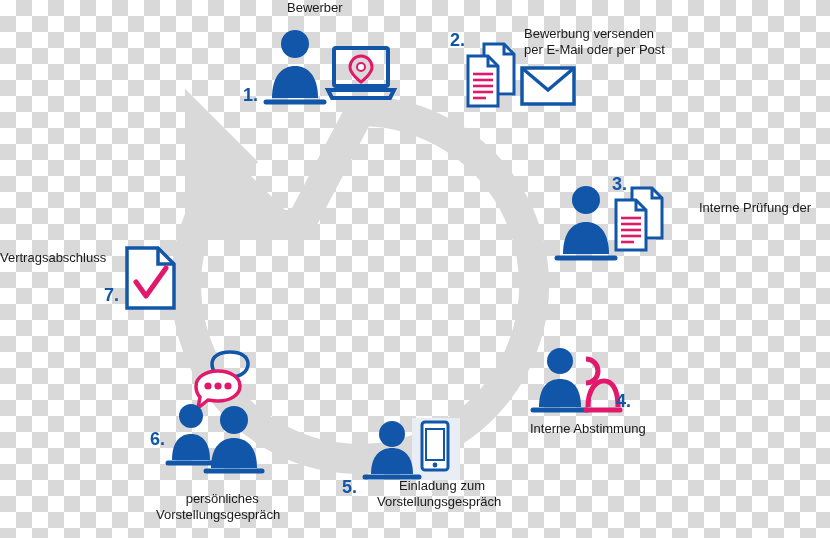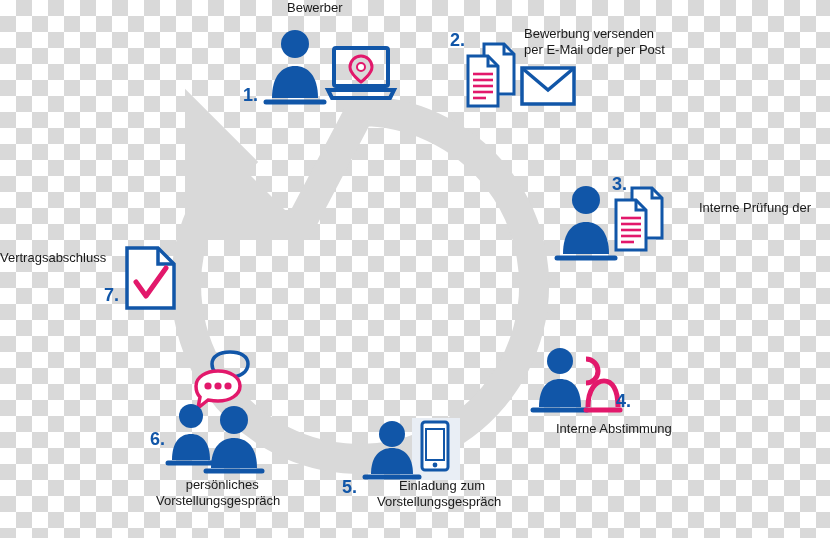--- a/index.html
+++ b/index.html
@@ -34,23 +34,23 @@
     color:#1156a8;
     font-size: 18px;
     font-weight: bold;
     line-height: 18px;
   }
 
   
   .lbl-bewerber   { left: 287px; top: 0px; }
   .lbl-step2a     { left: 524px; top: 26px; }
   .lbl-step3      { left: 679px; top: 200px; margin-left: 20px; }
-  .lbl-step4      { left: 556px; top: 421px; }
+  .lbl-step4      { left: 530px; top: 421px; }
   .lbl-step5      { left: 339px; top: 478px; text-align:left;margin-left:38px; }
-  .lbl-step6      { left: 156px; top: 477px; text-align:center; }
+  .lbl-step6      { left: 156px; top: 491px; text-align:center; }
   .lbl-step7      { left: 0px;   top: 250px; }
 
   
   .num1 { left: 243px; top: 86px; }
   .num2 { left: 450px; top: 31px; }
   .num3 { left: 612px; top: 175px; }
   .num4 { left: 616px; top: 392px; }
   .num5 { left: 342px; top: 478px; }
   .num6 { left: 150px; top: 430px; }
   .num7 { left: 104px; top: 286px; }

